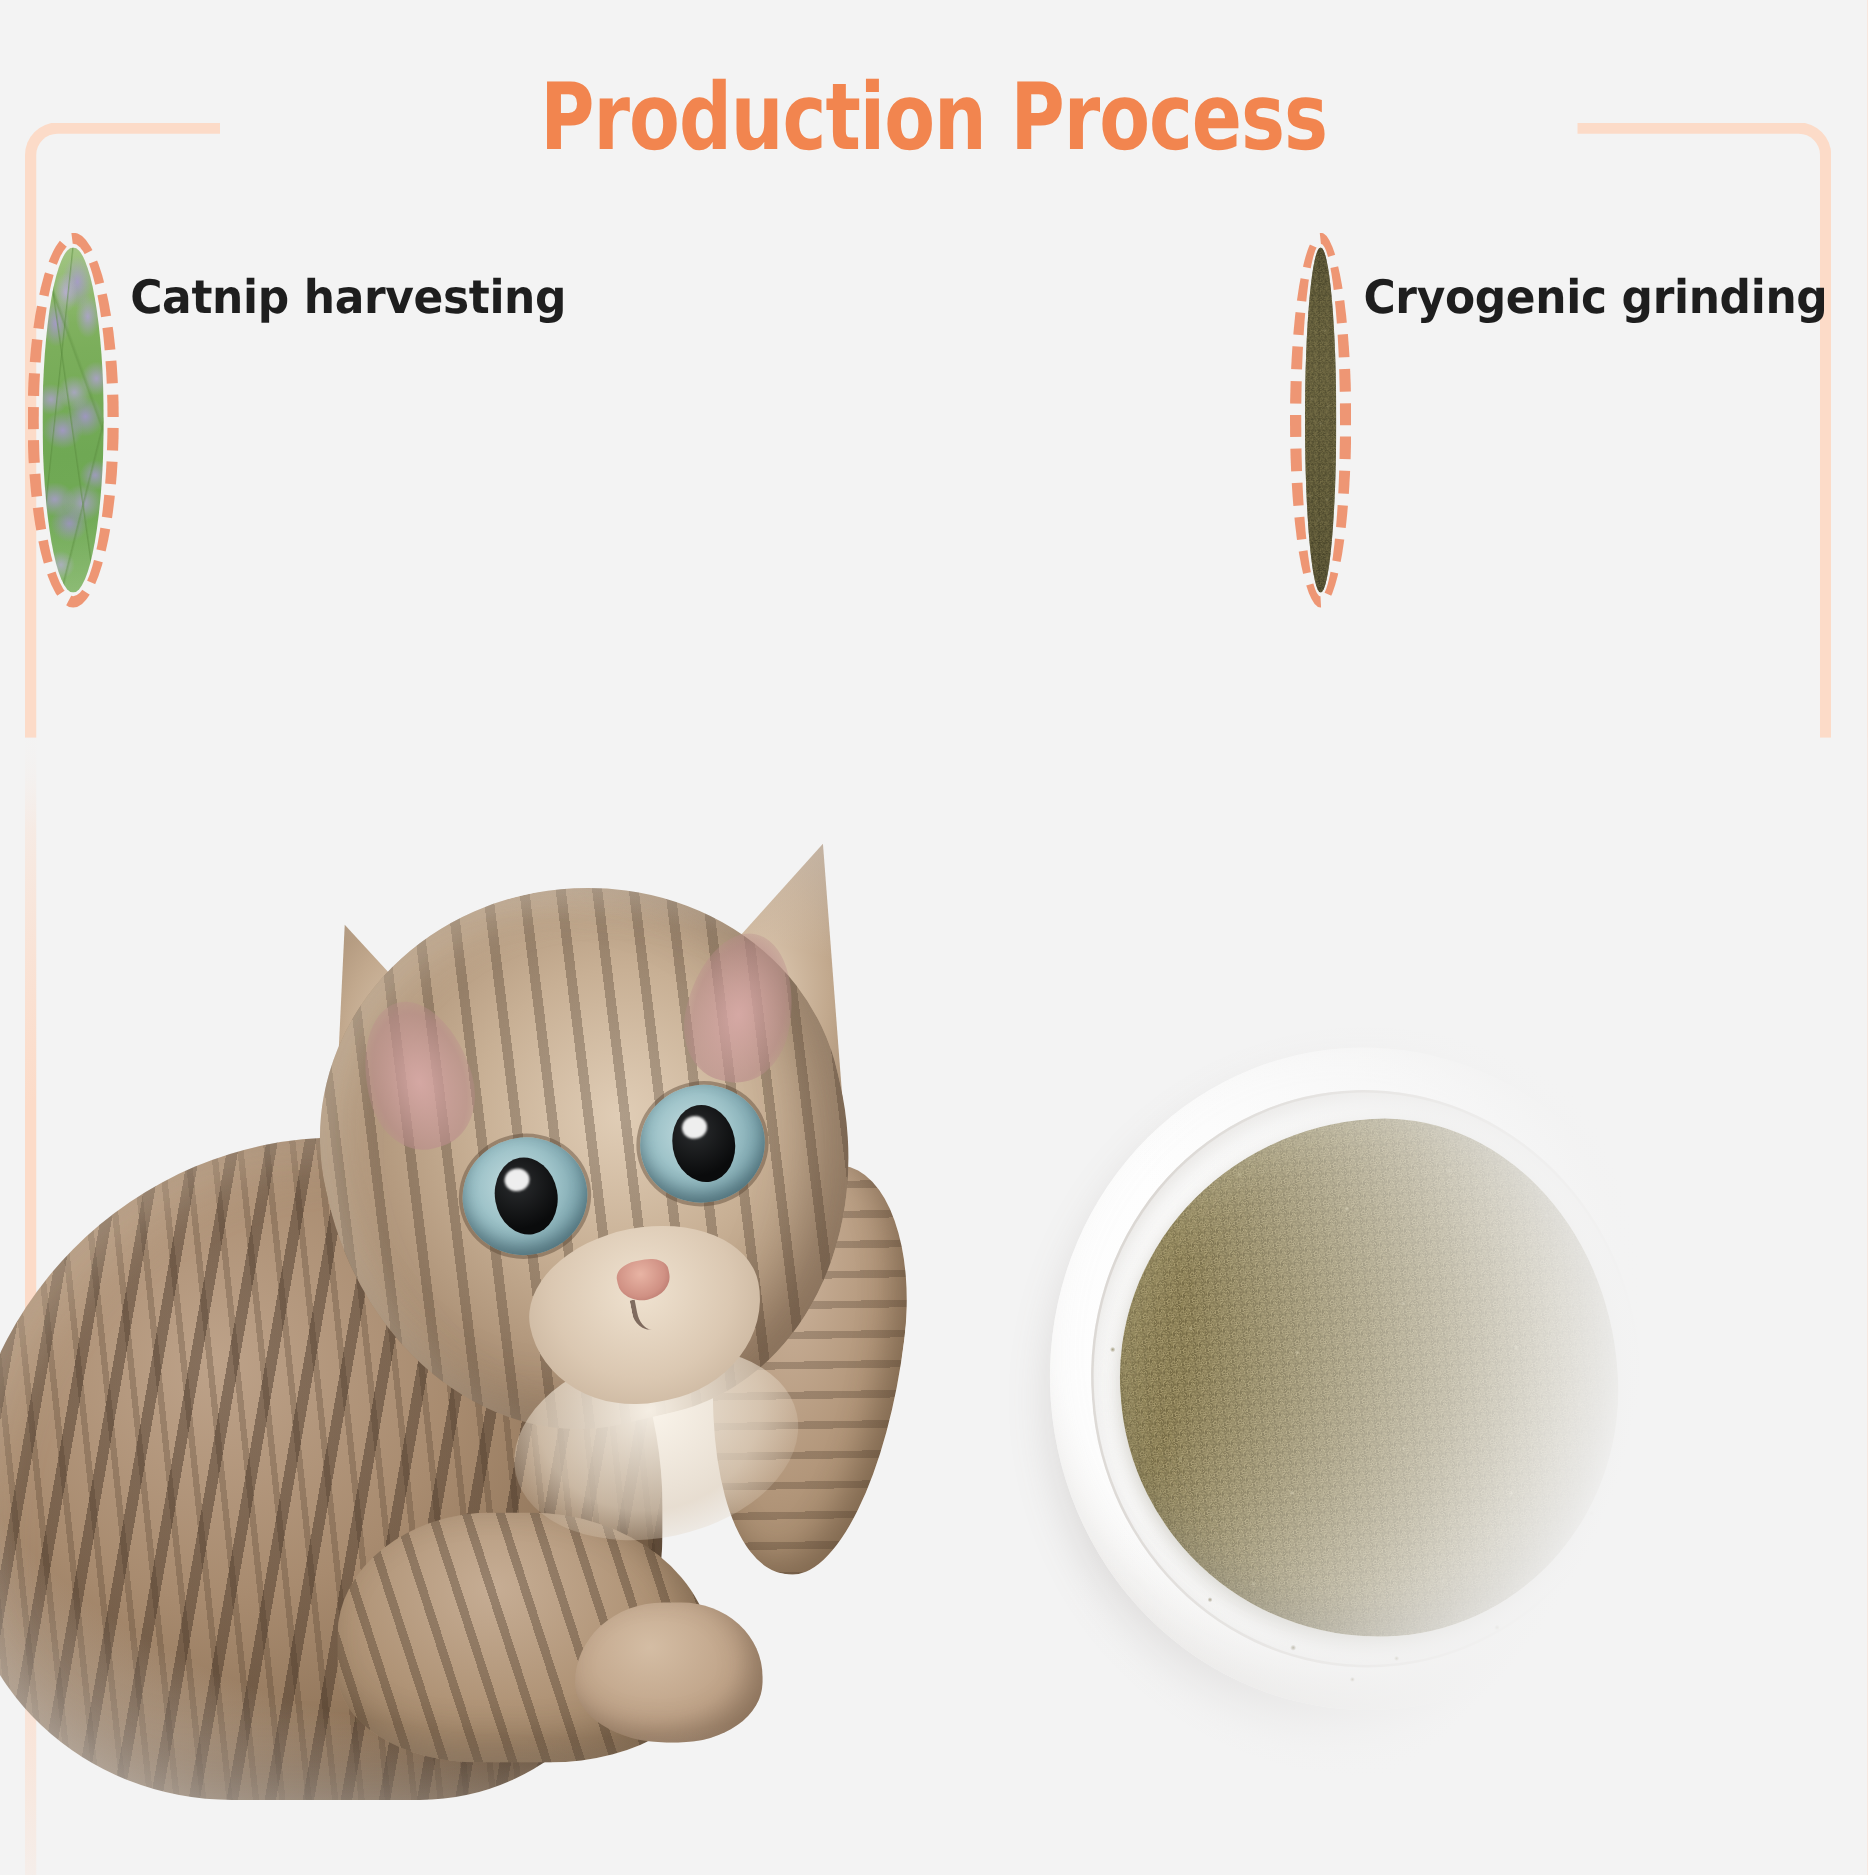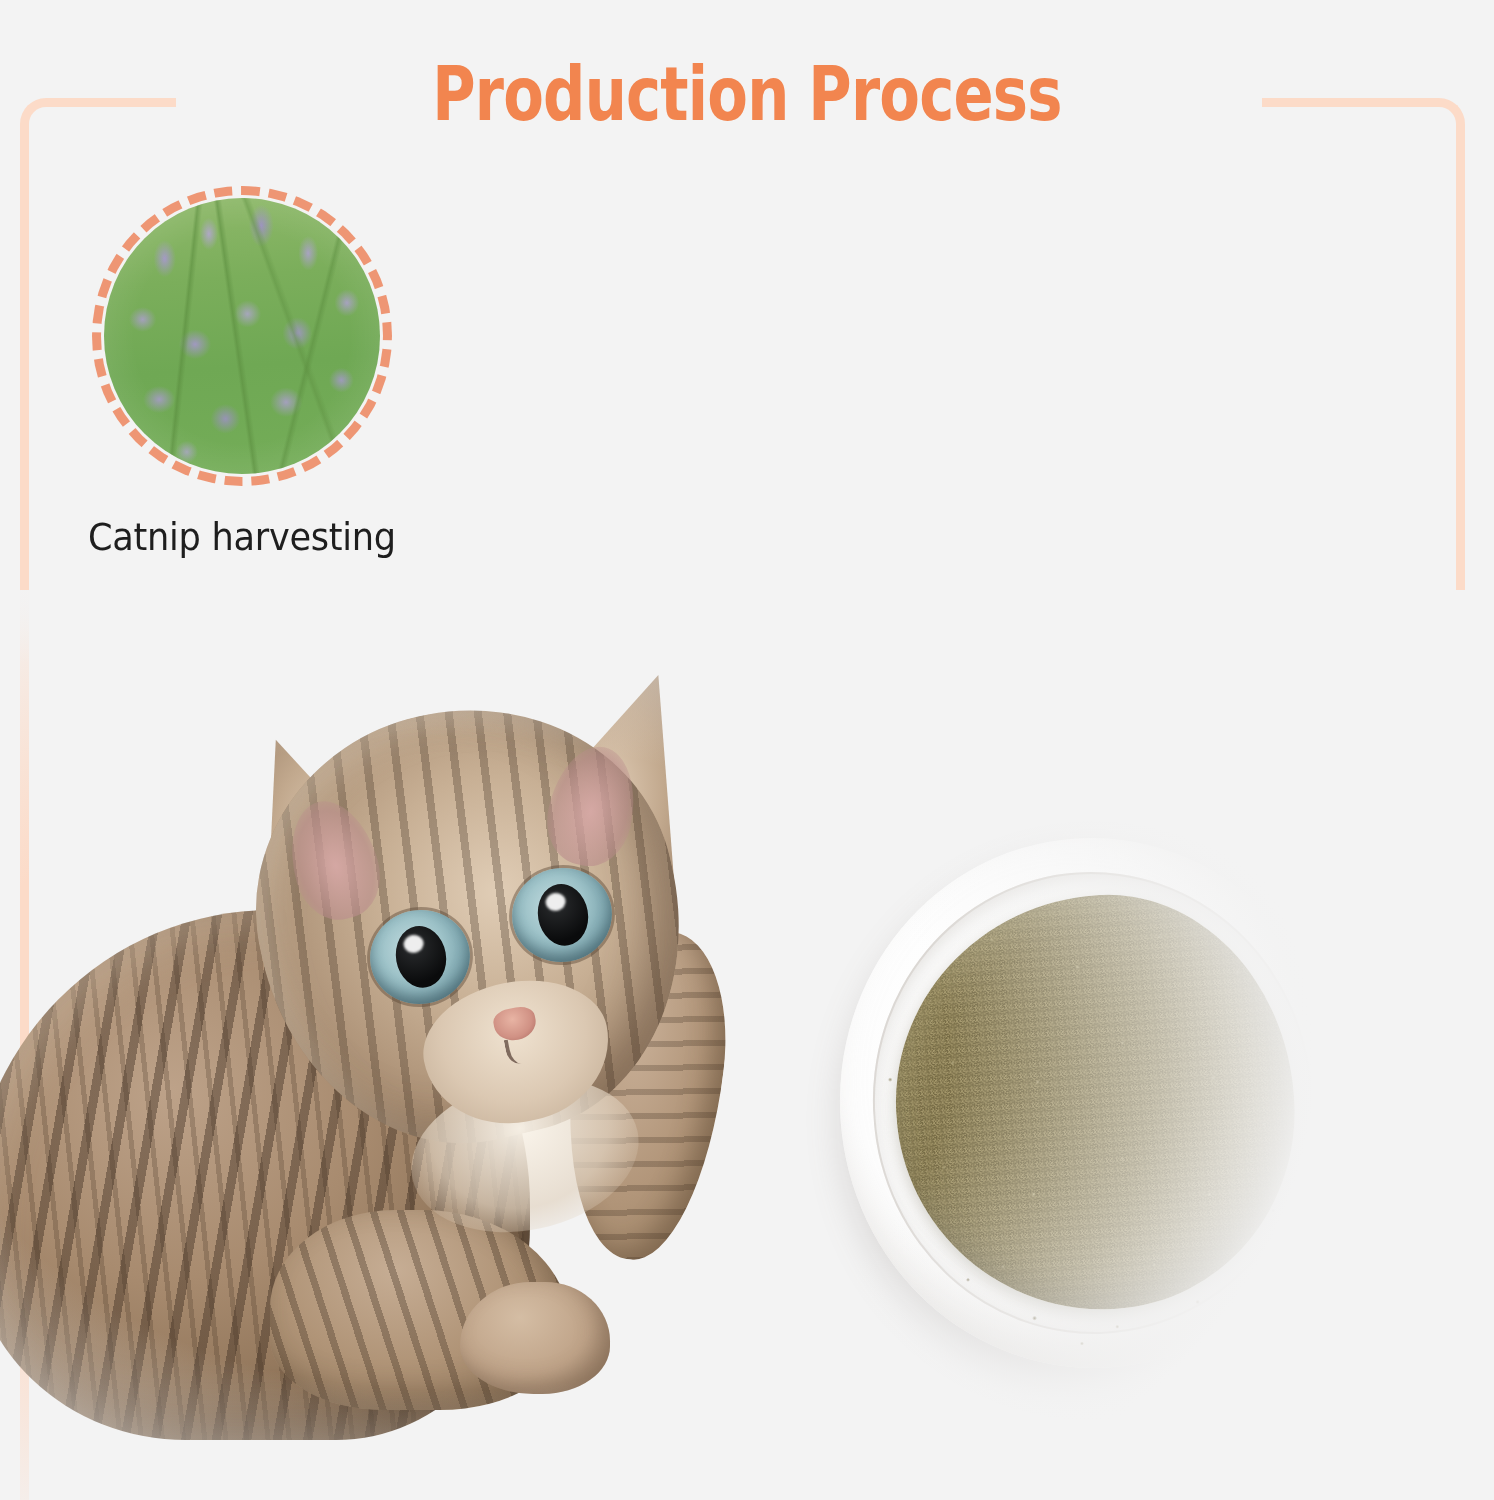--- a/index.html
+++ b/index.html
@@ -63,22 +63,23 @@
     left: 22px;
     top: 186px;
     width: 1450px;
     display: flex;
     justify-content: space-between;
     align-items: flex-start;
   }
   .step {
     width: 440px;
     display: flex;
-    flex-direction: column;
-    align-items: center;
+    flex-direction: row;
+    align-items: flex-start;
+    font-weight: bold;
   }
 
   .circle-wrap {
     width: 300px;
     height: 300px;
     border-radius: 50%;
     border: 9px dashed #ee9674;
     padding: 3px;
     display: flex;
     align-items: center;
@@ -425,20 +426,26 @@
 <div class="steps">
 
   <div class="step">
     <div class="circle-wrap">
       <div class="circle-img photo-catnip-field"></div>
     </div>
     <div class="step-label">Catnip harvesting</div>
   </div>
 
 
+  <div class="step">
+    <div class="circle-wrap">
+      <div class="circle-img photo-powder"></div>
+    </div>
+    <div class="step-label">Cryogenic grinding</div>
+  </div>
 
 </div>
 
 <div class="hero">
 
   <div class="kitten">
     <div class="k-body"></div>
     <div class="k-leg-front"></div>
     <div class="k-arm-right"></div>
     <div class="k-paw"></div>

